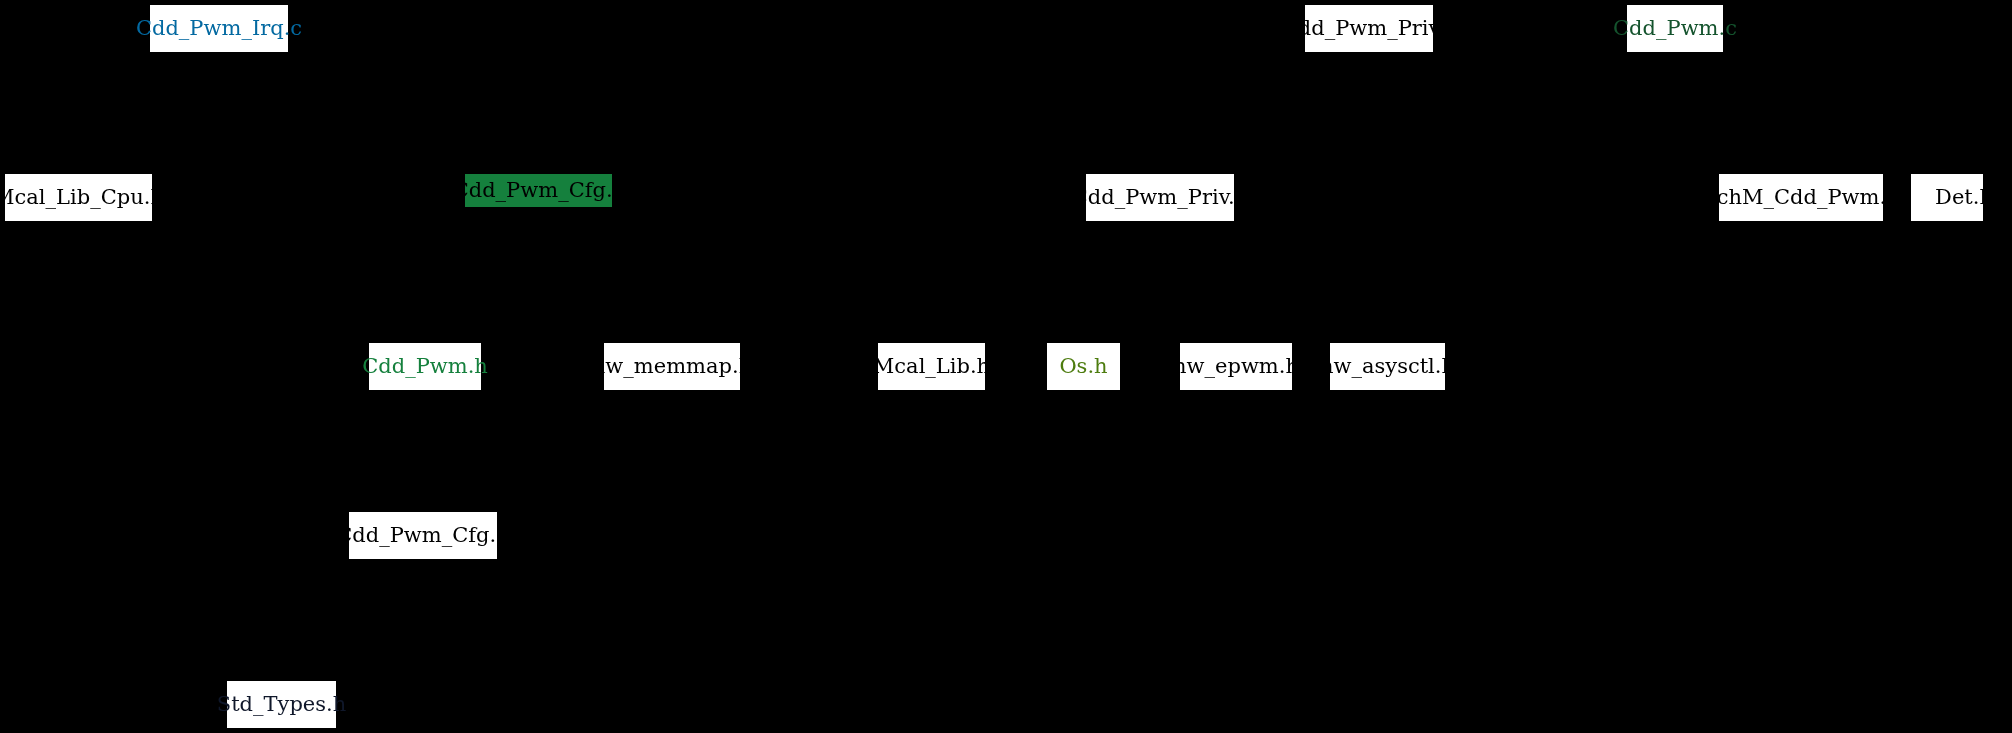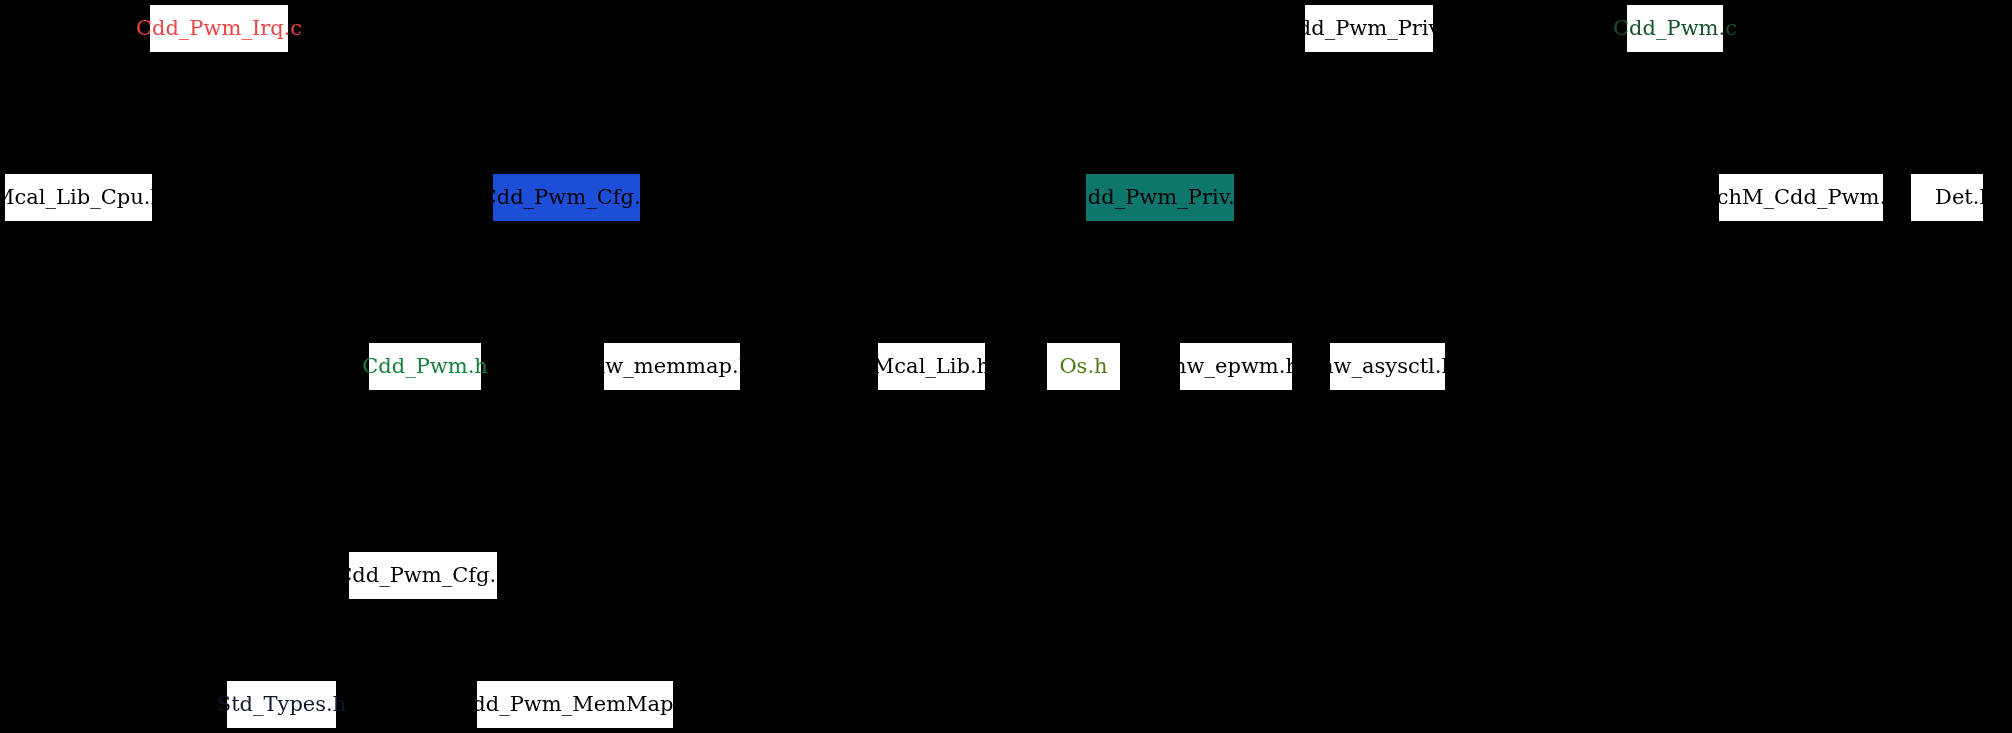--- a/index.html
+++ b/index.html
@@ -27,36 +27,36 @@
   }
   .node span {
     display: block;
     padding: 0 4px;
   }
 </style>
 </head>
 <body>
 
 <div id="graph" class="canvas" style="background: rgb(0, 0, 0);">
-    <div class="node" style="left: 150px; top: 5px; width: 138px; height: 47px; background: rgb(255, 255, 255); color: #ef4444;">
+    <div class="node" style="left: 150px; top: 5px; width: 138px; height: 47px; background: rgb(255, 255, 255); color: #0369a1;">
       <span>Cdd_Pwm_Irq.c</span>
     </div>
     <div class="node" style="left: 1305px; top: 5px; width: 128px; height: 47px; background: rgb(255, 255, 255); color: rgb(0, 0, 0);">
       <span>Cdd_Pwm_Priv.c</span>
     </div>
     <div class="node" style="left: 1627px; top: 5px; width: 96px; height: 47px; background: rgb(255, 255, 255); color: #14532d;">
       <span>Cdd_Pwm.c</span>
     </div>
     <div class="node" style="left: 5px; top: 174px; width: 147px; height: 47px; background: rgb(255, 255, 255); color: rgb(0, 0, 0);">
       <span>Mcal_Lib_Cpu.h</span>
     </div>
-    <div class="node" style="left: 493px; top: 174px; width: 147px; height: 47px; background: #1d4ed8; color: rgb(0, 0, 0);">
+    <div class="node" style="left: 465px; top: 174px; width: 147px; height: 33px; background: #15803d; color: rgb(0, 0, 0);">
       <span>Cdd_Pwm_Cfg.c</span>
     </div>
-    <div class="node" style="left: 1086px; top: 174px; width: 148px; height: 47px; background: #0f766e; color: rgb(0, 0, 0);">
+    <div class="node" style="left: 1086px; top: 174px; width: 148px; height: 47px; background: #ffffff; color: rgb(0, 0, 0);">
       <span>Cdd_Pwm_Priv.h</span>
     </div>
     <div class="node" style="left: 1719px; top: 174px; width: 164px; height: 47px; background: rgb(255, 255, 255); color: rgb(0, 0, 0);">
       <span>SchM_Cdd_Pwm.h</span>
     </div>
     <div class="node" style="left: 1911px; top: 174px; width: 72px; height: 47px; background: rgb(255, 255, 255); color: rgb(0, 0, 0); padding-left: 34px;">
       <span>Det.h</span>
     </div>
     <div class="node" style="left: 369px; top: 343px; width: 112px; height: 47px; background: rgb(255, 255, 255); color: #15803d; text-align: right;">
       <span>Cdd_Pwm.h</span>
@@ -69,22 +69,19 @@
     </div>
     <div class="node" style="left: 1047px; top: 343px; width: 73px; height: 47px; background: rgb(255, 255, 255); color: #4d7c0f;">
       <span>Os.h</span>
     </div>
     <div class="node" style="left: 1180px; top: 343px; width: 112px; height: 47px; background: rgb(255, 255, 255); color: rgb(0, 0, 0);">
       <span>hw_epwm.h</span>
     </div>
     <div class="node" style="left: 1330px; top: 343px; width: 115px; height: 47px; background: rgb(255, 255, 255); color: rgb(0, 0, 0);">
       <span>hw_asysctl.h</span>
     </div>
-    <div class="node" style="left: 349px; top: 512px; width: 148px; height: 47px; background: rgb(255, 255, 255); color: rgb(0, 0, 0); margin-top: 40px;">
+    <div class="node" style="left: 349px; top: 512px; width: 148px; height: 47px; background: rgb(255, 255, 255); color: rgb(0, 0, 0);">
       <span>Cdd_Pwm_Cfg.h</span>
     </div>
     <div class="node" style="left: 227px; top: 681px; width: 109px; height: 47px; background: rgb(255, 255, 255); color: #0f172a;">
       <span>Std_Types.h</span>
     </div>
-    <div class="node" style="left: 477px; top: 681px; width: 196px; height: 47px; background: rgb(255, 255, 255); color: rgb(0, 0, 0);">
-      <span>Cdd_Pwm_MemMap.h</span>
-    </div>
   </div>
 
 </body></html>

